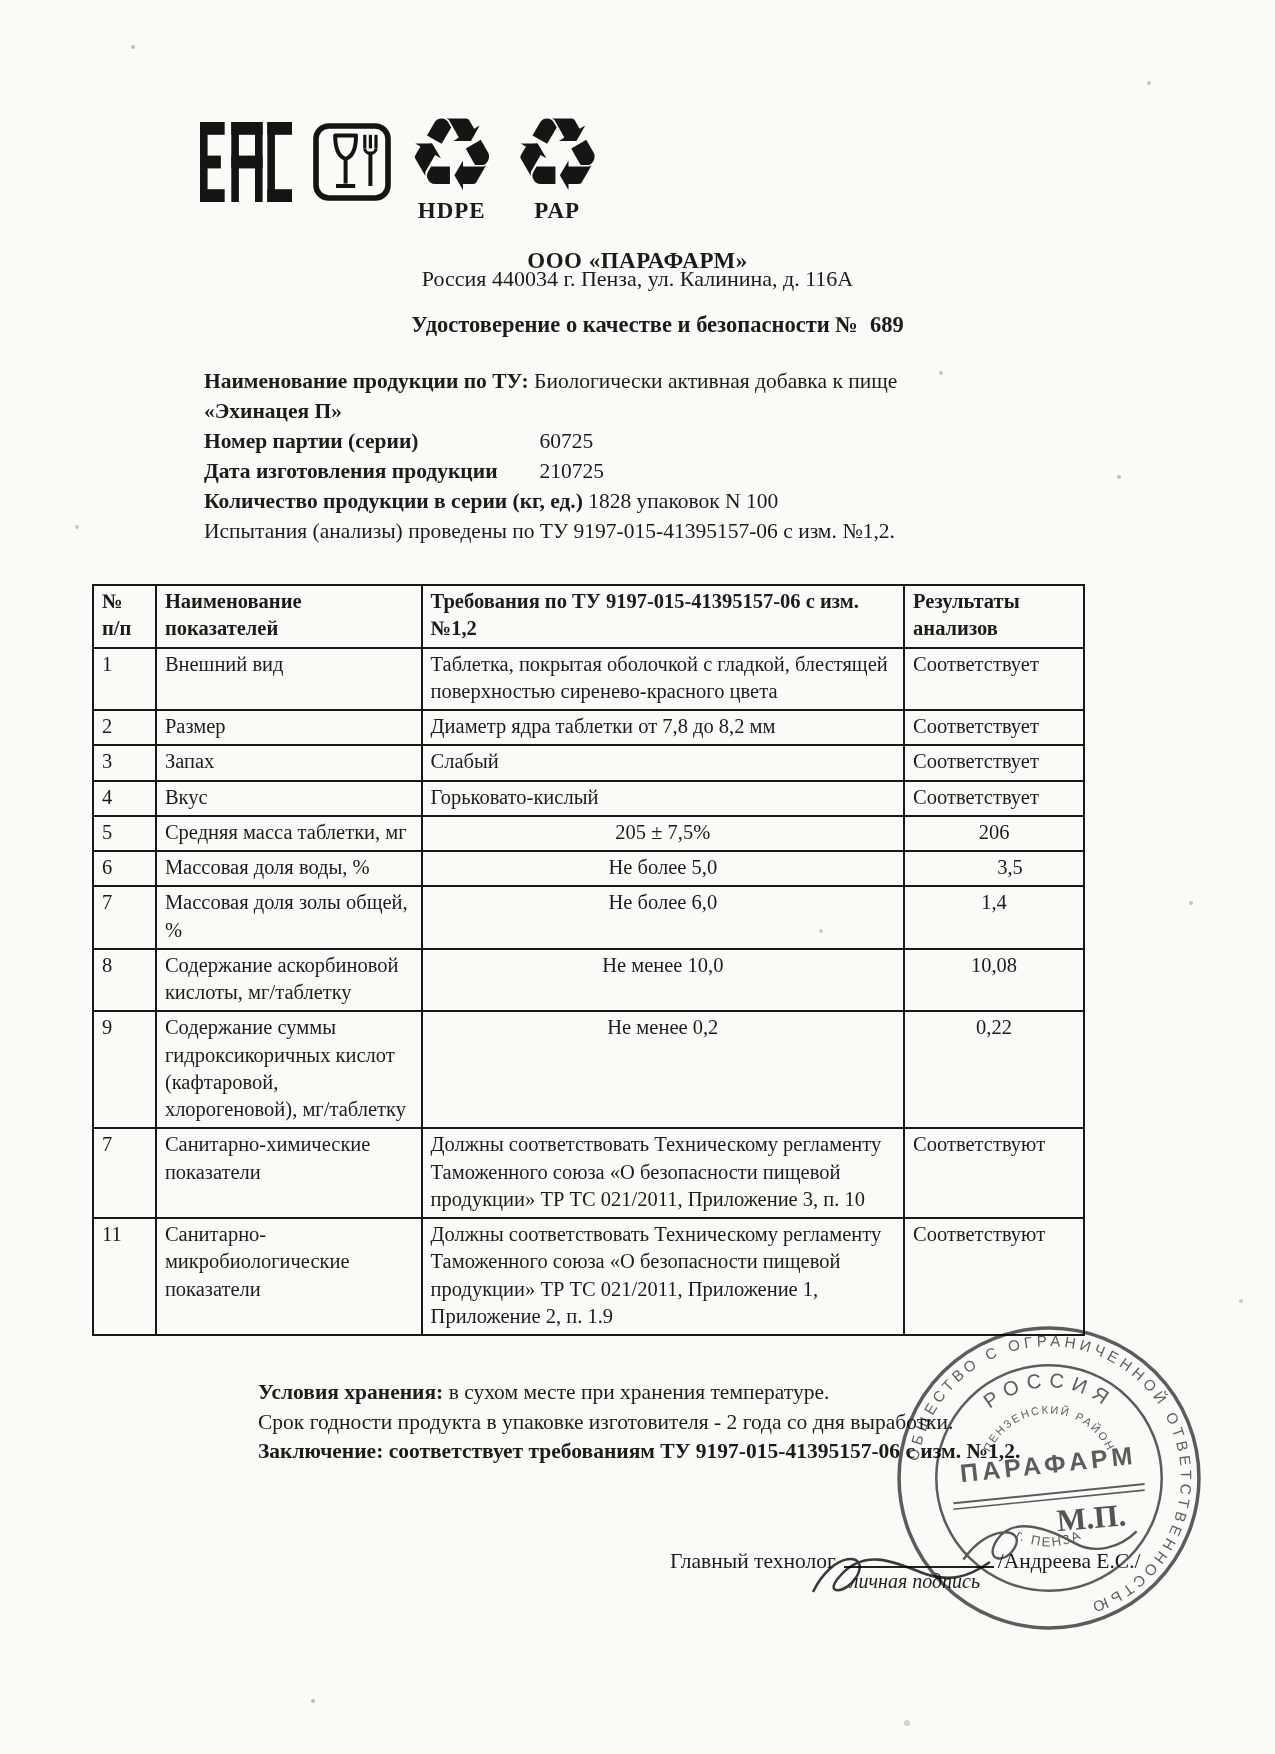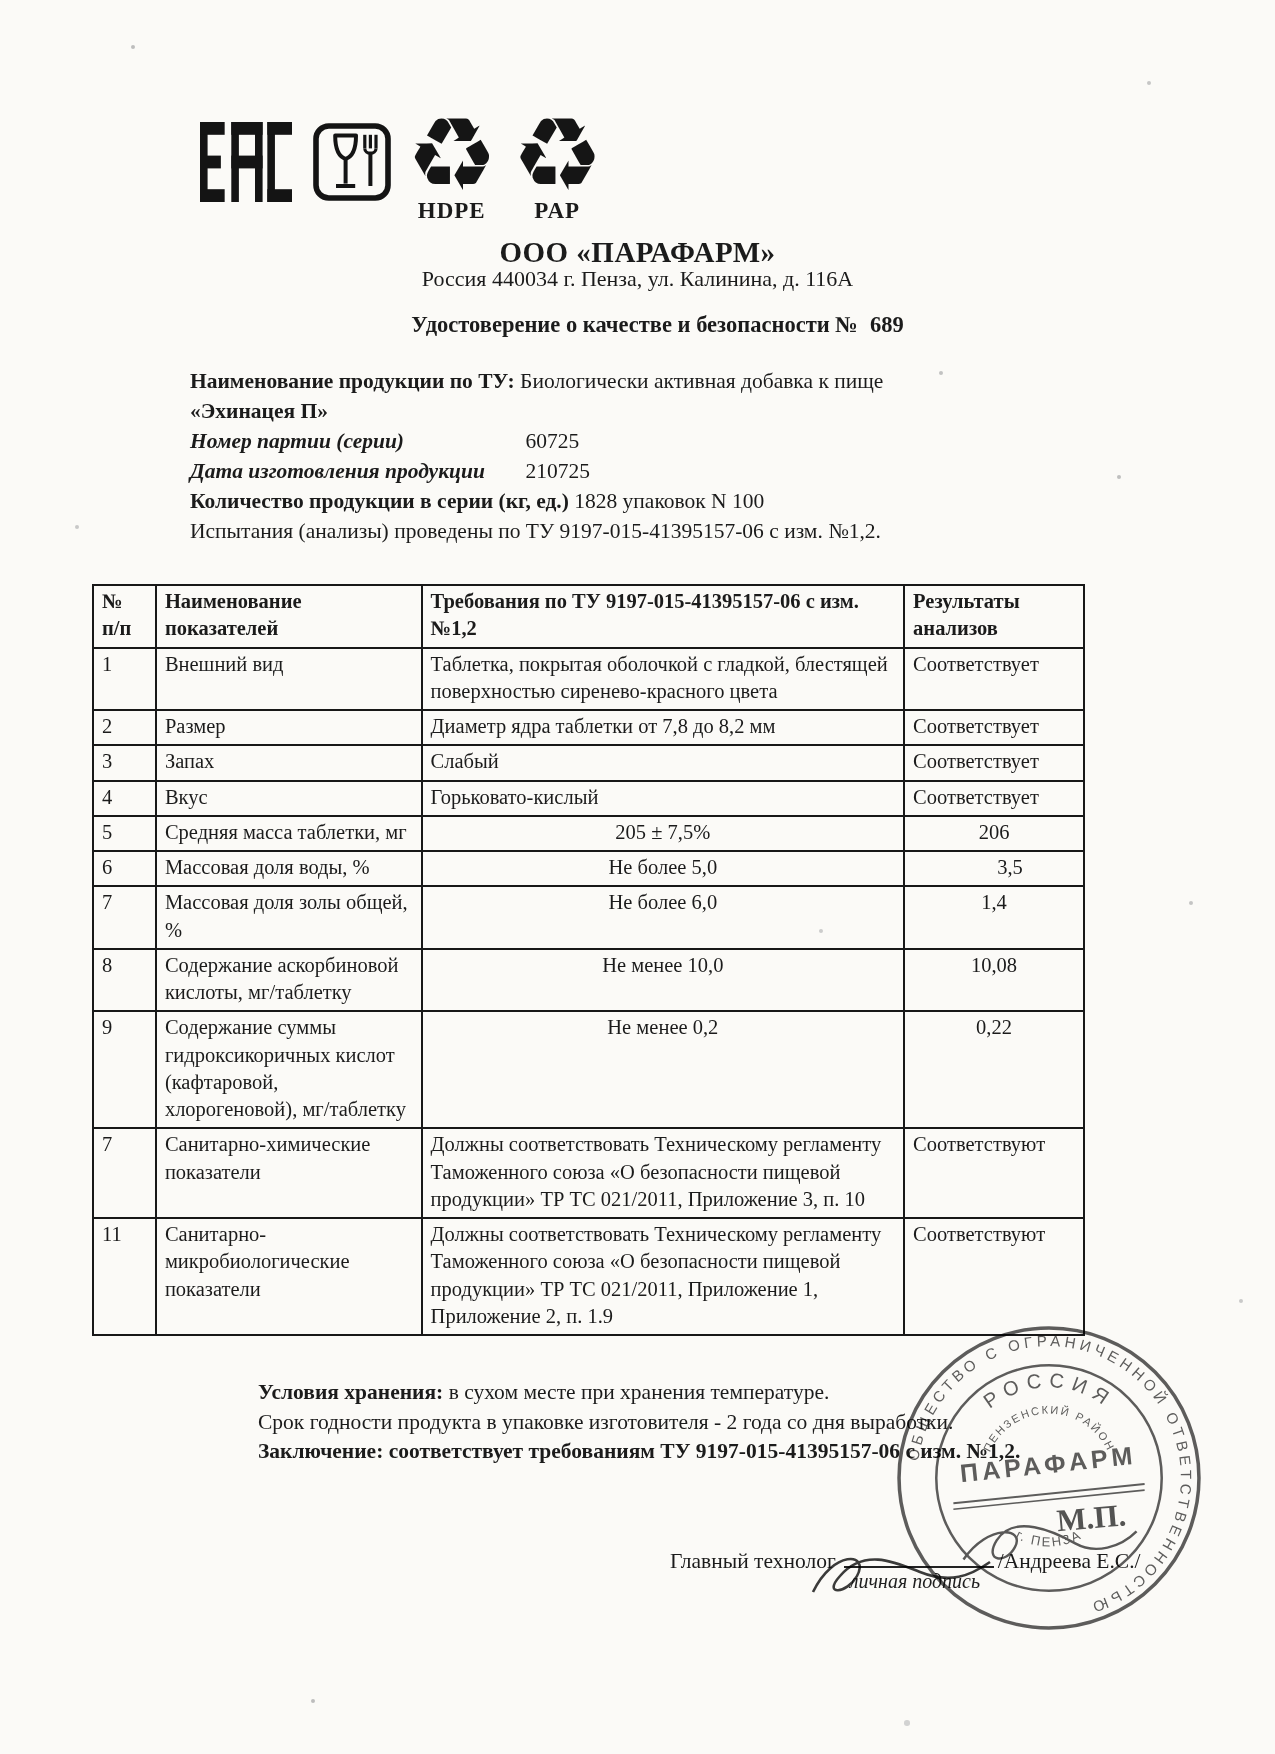--- a/index.html
+++ b/index.html
@@ -8,29 +8,29 @@
   .b{font-weight:bold;}
   
   .marks{position:absolute;left:200px;top:108px;display:flex;align-items:flex-start;}
   .eac-svg{width:92px;height:80px;margin-top:14px;}
   .glass-svg{width:80px;height:80px;margin-left:20px;margin-top:14px;}
   .recycle-col{display:flex;flex-direction:column;align-items:center;margin-left:14px;}
   .recycle-glyph{font-family:"DejaVu Sans",sans-serif;font-size:102px;line-height:0.92;color:#151515;}
   .recycle-label{font-weight:bold;font-size:23px;letter-spacing:1px;margin-top:-4px;
                  font-family:"Liberation Serif",serif;}
   
-  .company{position:absolute;left:0;top:236px;width:100%;text-align:center;
-           font-weight:bold;font-size:29px;letter-spacing:0.5px;}
+  .company{position:absolute;left:0;top:248px;width:100%;text-align:center;
+           font-weight:bold;font-size:23px;letter-spacing:0.5px;}
   .address{position:absolute;left:0;top:266px;width:100%;text-align:center;font-size:22px;}
   .doc-title{position:absolute;left:0;top:312px;width:100%;text-align:center;
              font-weight:bold;font-size:22.5px;margin-left:20px;}
   .doc-title .num{margin-left:12px;}
   
-  .product{position:absolute;left:190px;top:366px;width:940px;font-size:21.5px;line-height:30px;}
-  .plabel{display:inline-block;width:330px;font-style:italic;}
+  .product{position:absolute;left:204px;top:366px;width:940px;font-size:21.5px;line-height:30px;}
+  .plabel{display:inline-block;width:330px;}
   
   table.analysis{position:absolute;left:92px;top:584px;width:993px;border-collapse:collapse;
                  font-size:20.5px;line-height:1.33;}
   table.analysis th,table.analysis td{border:2px solid #181818;vertical-align:top;
                  padding:2px 8px 4px 8px;}
   table.analysis th{font-weight:bold;text-align:left;}
   td.c-num,th.c-num{padding-left:9px;}
   
   .footer{position:absolute;left:258px;top:1378px;width:830px;font-size:21.5px;line-height:29.5px;}
   .footer .nowrap{white-space:nowrap;}

